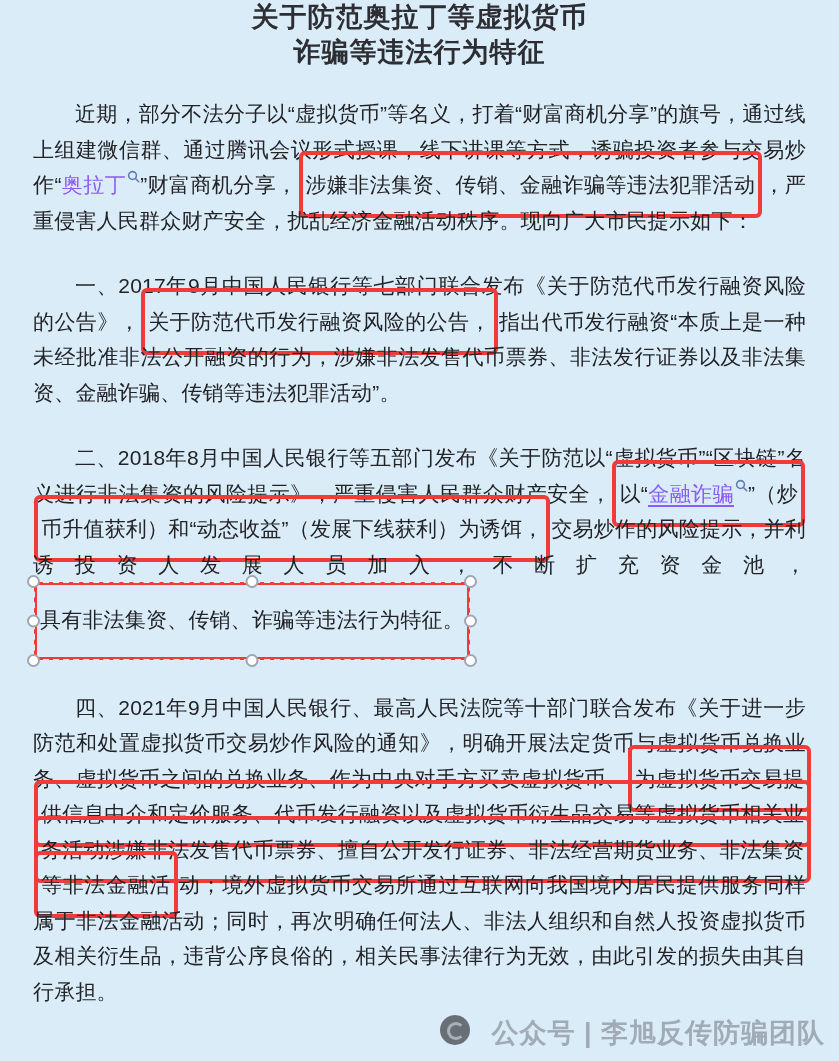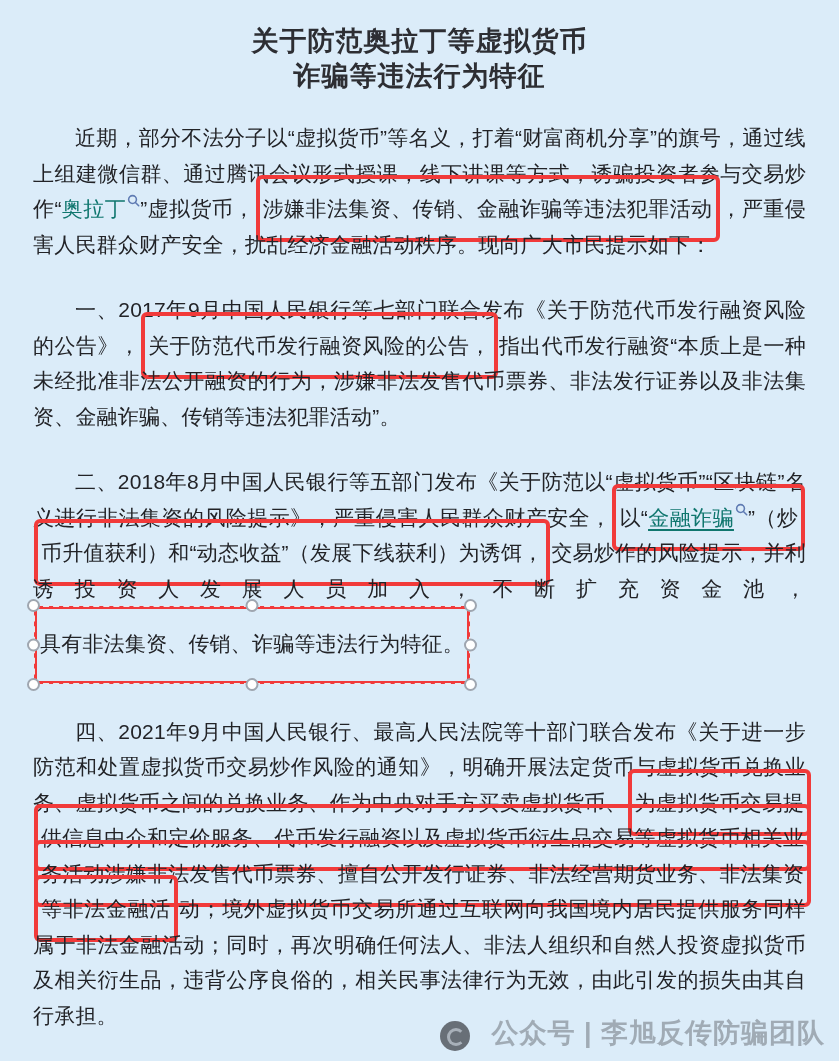--- a/index.html
+++ b/index.html
@@ -6,21 +6,20 @@
   body{background:#dbecf9;font-family:"Liberation Sans",sans-serif;}
   .page{
     position:relative;
     width:839px;height:1061px;
     background:#dbecf9;
     overflow:hidden;
     color:#222327;
   }
   .title{
     margin:0 0 26px 0;
-    padding-top:24px;
     text-align:center;
     font-size:27px;
     line-height:35px;
     font-weight:bold;
     color:#2d2e33;
     letter-spacing:1px;
   }
   .title .tl{display:block;}
   .para{
     margin:0 33px 30px 33px;
@@ -34,21 +33,21 @@
   .para:last-of-type{margin-bottom:0;}
   .redbox{
     border:4px solid #f13a3a;
     border-radius:6px;
     padding:18px 3px;
     margin:0 1px;
     -webkit-box-decoration-break:clone;
     box-decoration-break:clone;
   }
   .link{
-    color:#0f766e;
+    color:#8b5cf6;
     text-decoration:none;
     cursor:pointer;
   }
   .link.underlined{
     text-decoration:underline;
     text-underline-offset:4px;
     text-decoration-thickness:2px;
   }
   .qicon{
     vertical-align:9px;
@@ -85,21 +84,21 @@
   .h-ml{left:-10px;top:50%;transform:translateY(-50%)}
   .h-mr{right:-10px;top:50%;transform:translateY(-50%)}
   .h-bl{left:-10px;bottom:-10px}
   .h-bc{left:50%;bottom:-10px;transform:translateX(-50%)}
   .h-br{right:-10px;bottom:-10px}
   .watermark{
     position:absolute;
     right:14px;
     bottom:10px;
     display:flex;
-    align-items:flex-end;
+    align-items:flex-start;
     gap:21px;
     font-size:27px;
     font-weight:bold;
     color:rgba(125,130,138,0.62);
     letter-spacing:1px;
     pointer-events:none;
     white-space:nowrap;
   }
   .wm-icon{
     width:30px;height:30px;
@@ -124,21 +123,21 @@
 <div class="page">
 
   <h1 class="title">
     <span class="tl">关于防范奥拉丁等虚拟货币</span>
     <span class="tl">诈骗等违法行为特征</span>
   </h1>
 
   <p class="para"><span>近期，部分不法分子以“虚拟货币”等名义，打着“财富商机分享”的旗号，通过线上组建微信群、通过腾讯会议形式授课，线下讲课等方式，诱骗投资者参与交易炒作“</span><a class="link"><span>奥拉丁</span><svg class="qicon" width="13" height="13" viewBox="0 0 20 20">
           <circle cx="8.5" cy="8.5" r="6" fill="none" stroke="currentColor" stroke-width="2.4"></circle>
           <line x1="13" y1="13" x2="18" y2="18" stroke="currentColor" stroke-width="2.4" stroke-linecap="round"></line>
-        </svg></a><span>”虚拟货币，</span><span class="redbox">涉嫌非法集资、传销、金融诈骗等违法犯罪活动</span><span>，严重侵害人民群众财产安全，扰乱经济金融活动秩序。现向广大市民提示如下：</span></p>
+        </svg></a><span>”财富商机分享，</span><span class="redbox">涉嫌非法集资、传销、金融诈骗等违法犯罪活动</span><span>，严重侵害人民群众财产安全，扰乱经济金融活动秩序。现向广大市民提示如下：</span></p>
 
   <p class="para"><span>一、2017年9月中国人民银行等七部门联合发布《关于防范代币发行融资风险的公告》，</span><span class="redbox">关于防范代币发行融资风险的公告，</span><span>指出代币发行融资“本质上是一种未经批准非法公开融资的行为，涉嫌非法发售代币票券、非法发行证券以及非法集资、金融诈骗、传销等违法犯罪活动”。</span></p>
 
   <p class="para"><span>二、2018年8月中国人民银行等五部门发布《关于防范以“虚拟货币”“区块链”名义进行非法集资的风险提示》，严重侵害人民群众财产安全，</span><span class="redbox"><span>以“</span><a class="link underlined"><span>金融诈骗</span><svg class="qicon" width="13" height="13" viewBox="0 0 20 20">
             <circle cx="8.5" cy="8.5" r="6" fill="none" stroke="currentColor" stroke-width="2.4"></circle>
             <line x1="13" y1="13" x2="18" y2="18" stroke="currentColor" stroke-width="2.4" stroke-linecap="round"></line>
           </svg></a><span>”（炒币升值获利）和“动态收益”（发展下线获利）为诱饵，</span></span><span>交易炒作的风险提示，并利诱投资人发展人员加入，不断扩充资金池，</span><span class="redbox selected"><span>具有非法集资、传销、诈骗等违法行为特征。</span><i class="h h-tl"></i><i class="h h-tc"></i><i class="h h-tr"></i><i class="h h-ml"></i><i class="h h-mr"></i><i class="h h-bl"></i><i class="h h-bc"></i><i class="h h-br"></i></span></p>
 
 
   <p class="para"><span>四、2021年9月中国人民银行、最高人民法院等十部门联合发布《关于进一步防范和处置虚拟货币交易炒作风险的通知》，明确开展法定货币与虚拟货币兑换业务、虚拟货币之间的兑换业务、作为中央对手方买卖虚拟货币、</span><span class="redbox">为虚拟货币交易提供信息中介和定价服务、代币发行融资以及虚拟货币衍生品交易等虚拟货币相关业务活动涉嫌非法发售代币票券、擅自公开发行证券、非法经营期货业务、非法集资等非法金融活</span><span>动；境外虚拟货币交易所通过互联网向我国境内居民提供服务同样属于非法金融活动；同时，再次明确任何法人、非法人组织和自然人投资虚拟货币及相关衍生品，违背公序良俗的，相关民事法律行为无效，由此引发的损失由其自行承担。</span></p>

